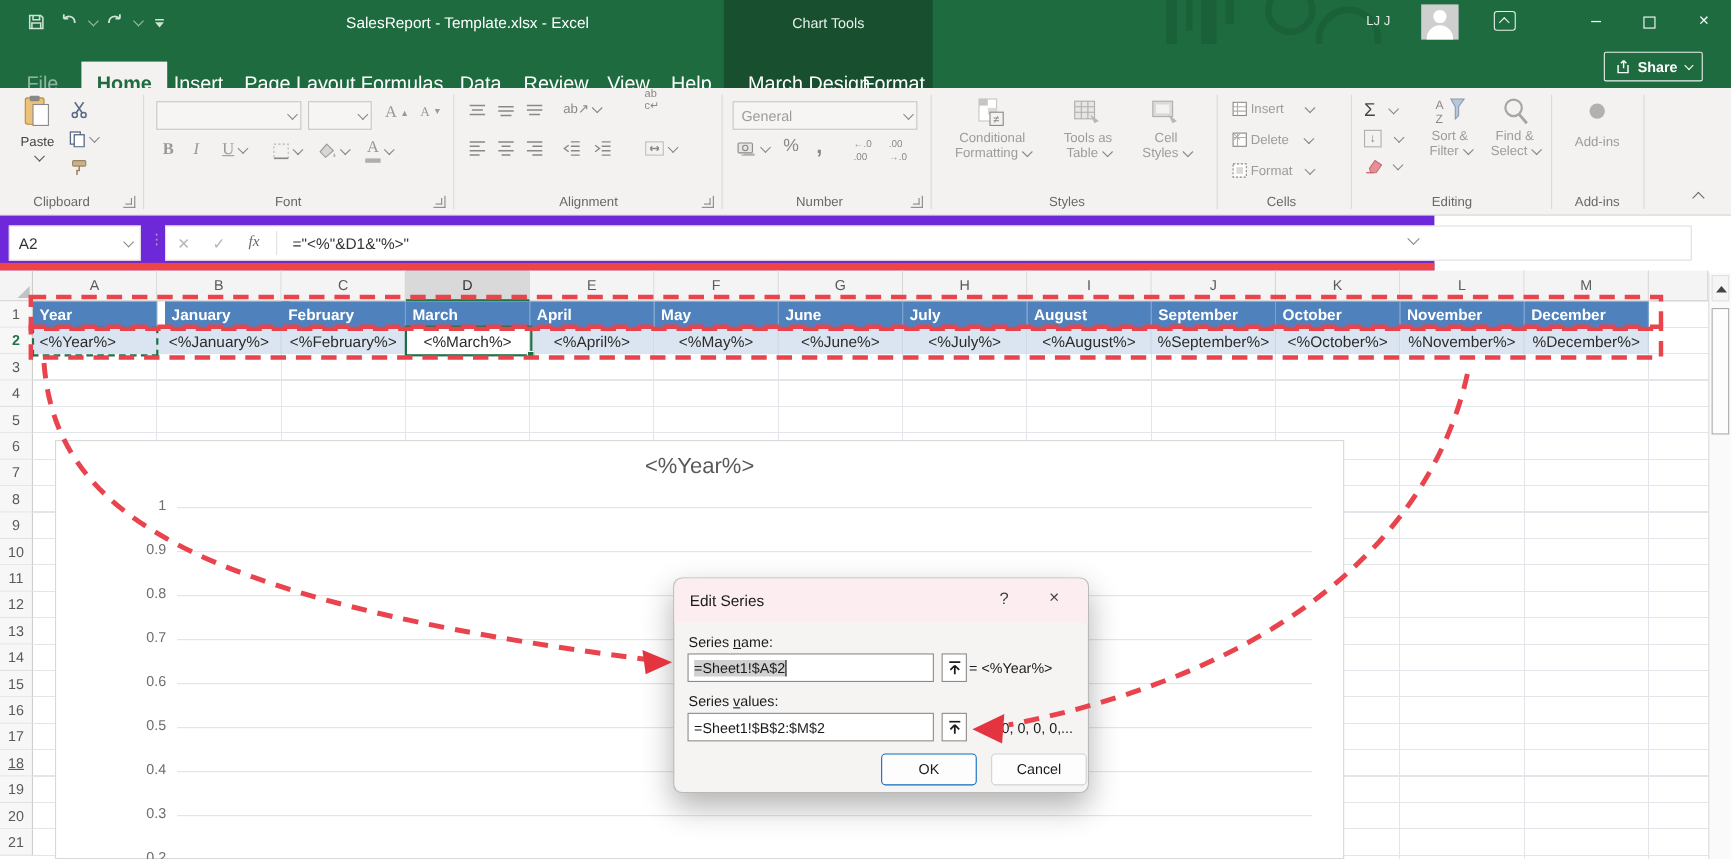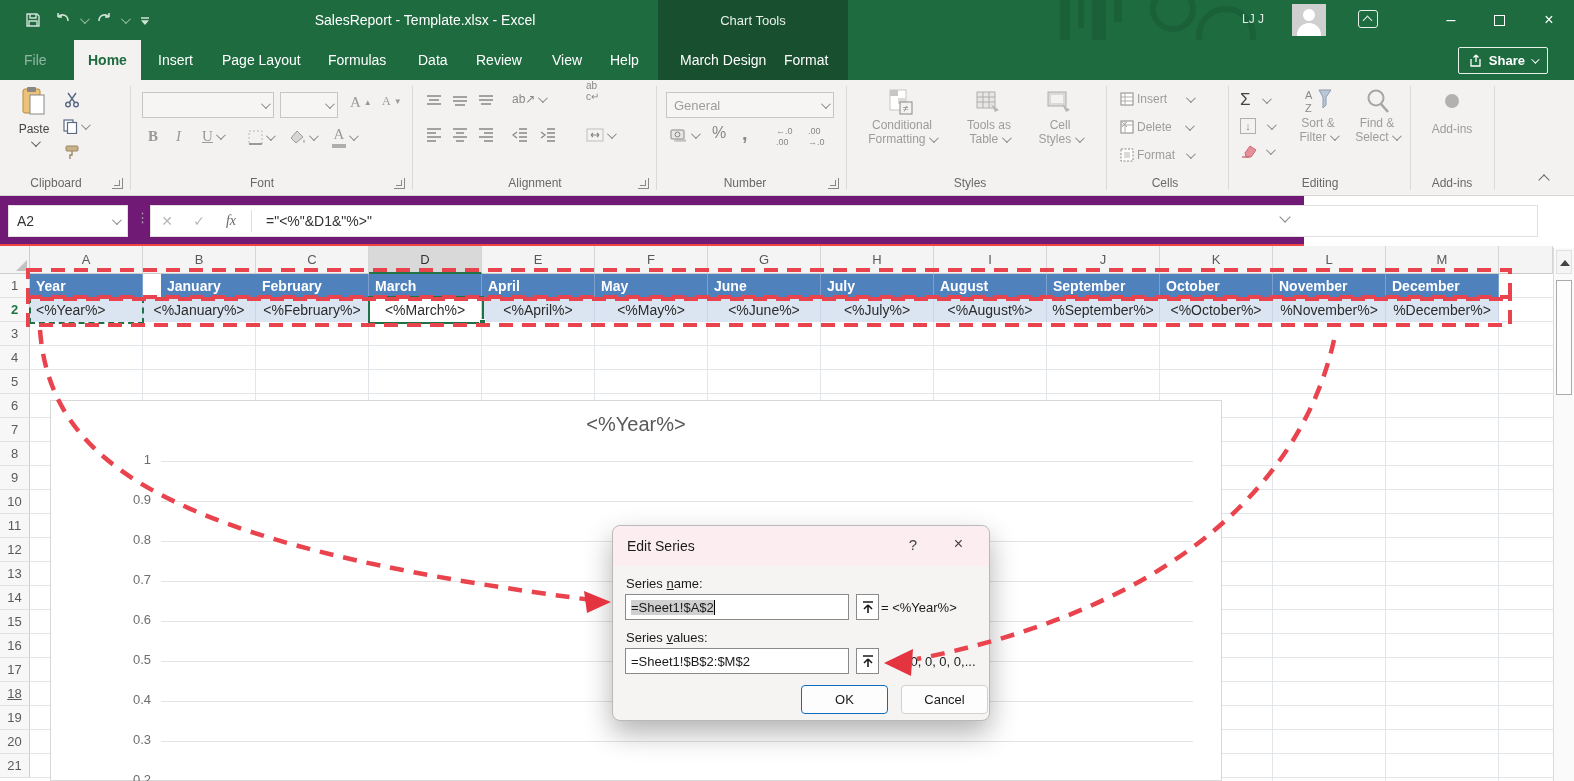--- a/index.html
+++ b/index.html
@@ -21,22 +21,22 @@
   #avatar { position:absolute; right:248px; top:4px; width:34px; height:32px; background:#cfcfcf; cursor:pointer; }
   #avatar .head { position:absolute; left:11px; top:5px; width:12px; height:12px; border-radius:50%; background:#fff; }
   #avatar .body { position:absolute; left:5px; top:19px; width:24px; height:13px; border-radius:12px 12px 0 0; background:#fff; }
   .win-btn { position:absolute; top:0; width:46px; height:40px; display:flex; align-items:center; justify-content:center; color:#fff; font-size:16px; cursor:pointer; }
   #ribbon-display-icon { position:absolute; right:196px; top:10px; width:20px; height:18px; border:1.5px solid #e8f1ea; border-radius:3px; cursor:pointer; }
   #ribbon-display-icon:after { content:""; position:absolute; left:5px; top:6px; width:6px; height:6px; border-left:1.5px solid #e8f1ea; border-top:1.5px solid #e8f1ea; transform:rotate(45deg); }
 
   
   #tabrow { position:absolute; left:0; top:40px; width:1574px; height:40px; background:#1e6b40; }
   #ctx-tabs-bg { position:absolute; left:658px; top:0; width:190px; height:40px; background:#174f2f; }
-  .tab { position:absolute; top:0; height:40px; display:flex; align-items:center; justify-content:center;
-         color:#fff; font-size:14px; cursor:pointer; padding:0 14px; }
+  .tab { position:absolute; top:16px; height:40px; display:flex; align-items:center; justify-content:center;
+         color:#fff; font-size:18px; cursor:pointer; padding:0 14px; }
   .tab.file { color:rgba(255,255,255,0.5); }
   .tab.active { background:#f3f2f1; color:#1e6b40; font-weight:bold; }
   #tellme { position:absolute; left:862px; top:0; height:40px; display:flex; align-items:center; gap:10px; color:#fff; font-size:14px; cursor:pointer; }
   #share-btn { position:absolute; right:26px; top:7px; height:27px; border:1px solid #e8f1ea; border-radius:2px;
                display:flex; align-items:center; gap:6px; color:#fff; font-size:13px; font-weight:bold; padding:0 10px; cursor:pointer; }
 
   
   #ribbon { position:absolute; left:0; top:80px; width:1574px; height:116px; background:#f3f2f1; border-bottom:1px solid #d8d6d3; }
   .rsep { position:absolute; top:6px; width:1px; height:104px; background:#ddd9d6; }
   .grp-label { position:absolute; top:96px; font-size:12px; color:#6a6865; text-align:center; }
@@ -46,21 +46,21 @@
   .ribbon-txt { font-size:12px; color:#9e9c9a; }
   .ribbon-txt.on { color:#444; }
   .bigbtn { position:absolute; display:flex; flex-direction:column; align-items:center; cursor:pointer; }
   .combo { position:absolute; background:#f6f5f4; border:1px solid #c8c6c4; display:flex; align-items:center; }
   .combo .chev { margin-left:auto; margin-right:5px; }
   .fmtletter { font-size:15px; color:#9a9898; font-family:"Liberation Serif", serif; }
   .mini { position:absolute; display:flex; align-items:center; gap:3px; cursor:pointer; }
   svg.icon { display:block; }
 
   
-  #fbar { position:absolute; left:0; top:196px; width:1304px; height:50px; background:#701a75; border-bottom:2px solid #ef4444; }
+  #fbar { position:absolute; left:0; top:196px; width:1304px; height:50px; background:#6d28d9; border-bottom:7px solid #ef4444; }
   #namebox { position:absolute; left:8px; top:9px; width:120px; height:32px; background:#fff; border:1px solid #e1dfdd; display:flex; align-items:center; font-size:14px; color:#333; padding-left:8px; cursor:text; }
   #fx-strip { position:absolute; left:150px; top:9px; width:1388px; height:32px; background:#fff; border:1px solid #e1dfdd; display:flex; align-items:center; }
   .fx-btn { width:32px; text-align:center; color:#b9b7b5; font-size:14px; cursor:pointer; }
   #formula-text { font-size:14px; color:#333; margin-left:14px; white-space:nowrap; }
 
   
   #corner { position:absolute; left:0; top:246px; width:30px; height:28px; background:#f4f4f4; border-right:1px solid #cfcdcb; border-bottom:1px solid #cfcdcb; }
   #corner:after { content:""; position:absolute; right:2px; bottom:2px; width:0; height:0; border-left:11px solid transparent; border-bottom:11px solid #c2c2c2; }
   .colhead { position:absolute; top:246px; height:28px; background:#f4f4f4; border-right:1px solid #d8d6d4; border-bottom:1px solid #cfcdcb;
              display:flex; align-items:center; justify-content:center; font-size:13px; color:#5a5a5a; cursor:pointer; }
@@ -521,21 +521,21 @@
       <div class="rowhead" style="top: 610px; height: 24px;">15</div>
       <div class="rowhead" style="top: 634px; height: 24px;">16</div>
       <div class="rowhead" style="top: 658px; height: 24px;">17</div>
       <div class="rowhead" style="top: 682px; height: 24px; text-decoration: underline;">18</div>
       <div class="rowhead" style="top: 706px; height: 24px;">19</div>
       <div class="rowhead" style="top: 730px; height: 24px;">20</div>
       <div class="rowhead" style="top: 754px; height: 24px;">21</div>
     </div>
   <div id="cells">
       <div class="cell hdr" style="left: 30px; top: 274px; width: 113px;">Year</div>
-      <div class="cell hdr" style="left: 161px; top: 274px; width: 113px; text-align: center;">January</div>
+      <div class="cell hdr" style="left: 150px; top: 274px; width: 113px; text-align: center;">January</div>
       <div class="cell hdr" style="left: 256px; top: 274px; width: 113px;">February</div>
       <div class="cell hdr" style="left: 369px; top: 274px; width: 113px;">March</div>
       <div class="cell hdr" style="left: 482px; top: 274px; width: 113px;">April</div>
       <div class="cell hdr" style="left: 595px; top: 274px; width: 113px;">May</div>
       <div class="cell hdr" style="left: 708px; top: 274px; width: 113px;">June</div>
       <div class="cell hdr" style="left: 821px; top: 274px; width: 113px;">July</div>
       <div class="cell hdr" style="left: 934px; top: 274px; width: 113px;">August</div>
       <div class="cell hdr" style="left: 1047px; top: 274px; width: 113px;">September</div>
       <div class="cell hdr" style="left: 1160px; top: 274px; width: 113px;">October</div>
       <div class="cell hdr" style="left: 1273px; top: 274px; width: 113px;">November</div>

